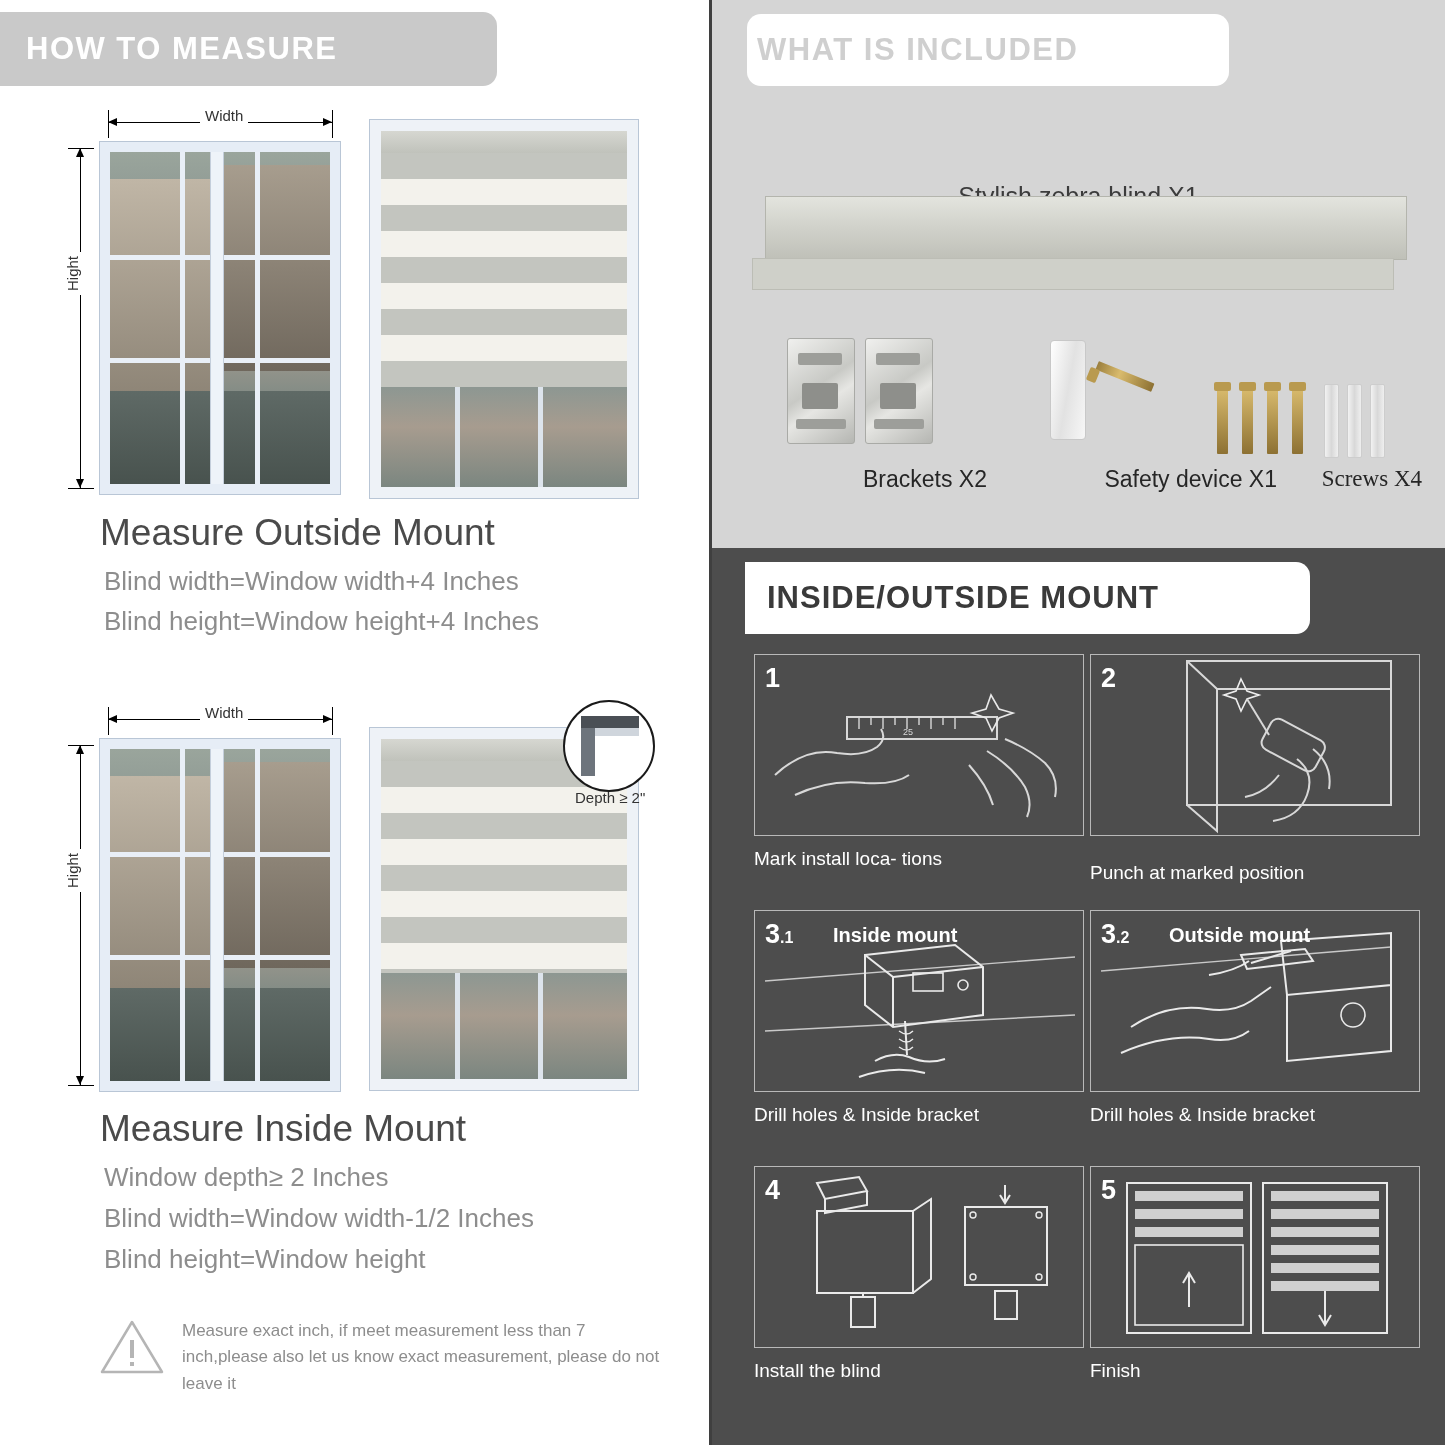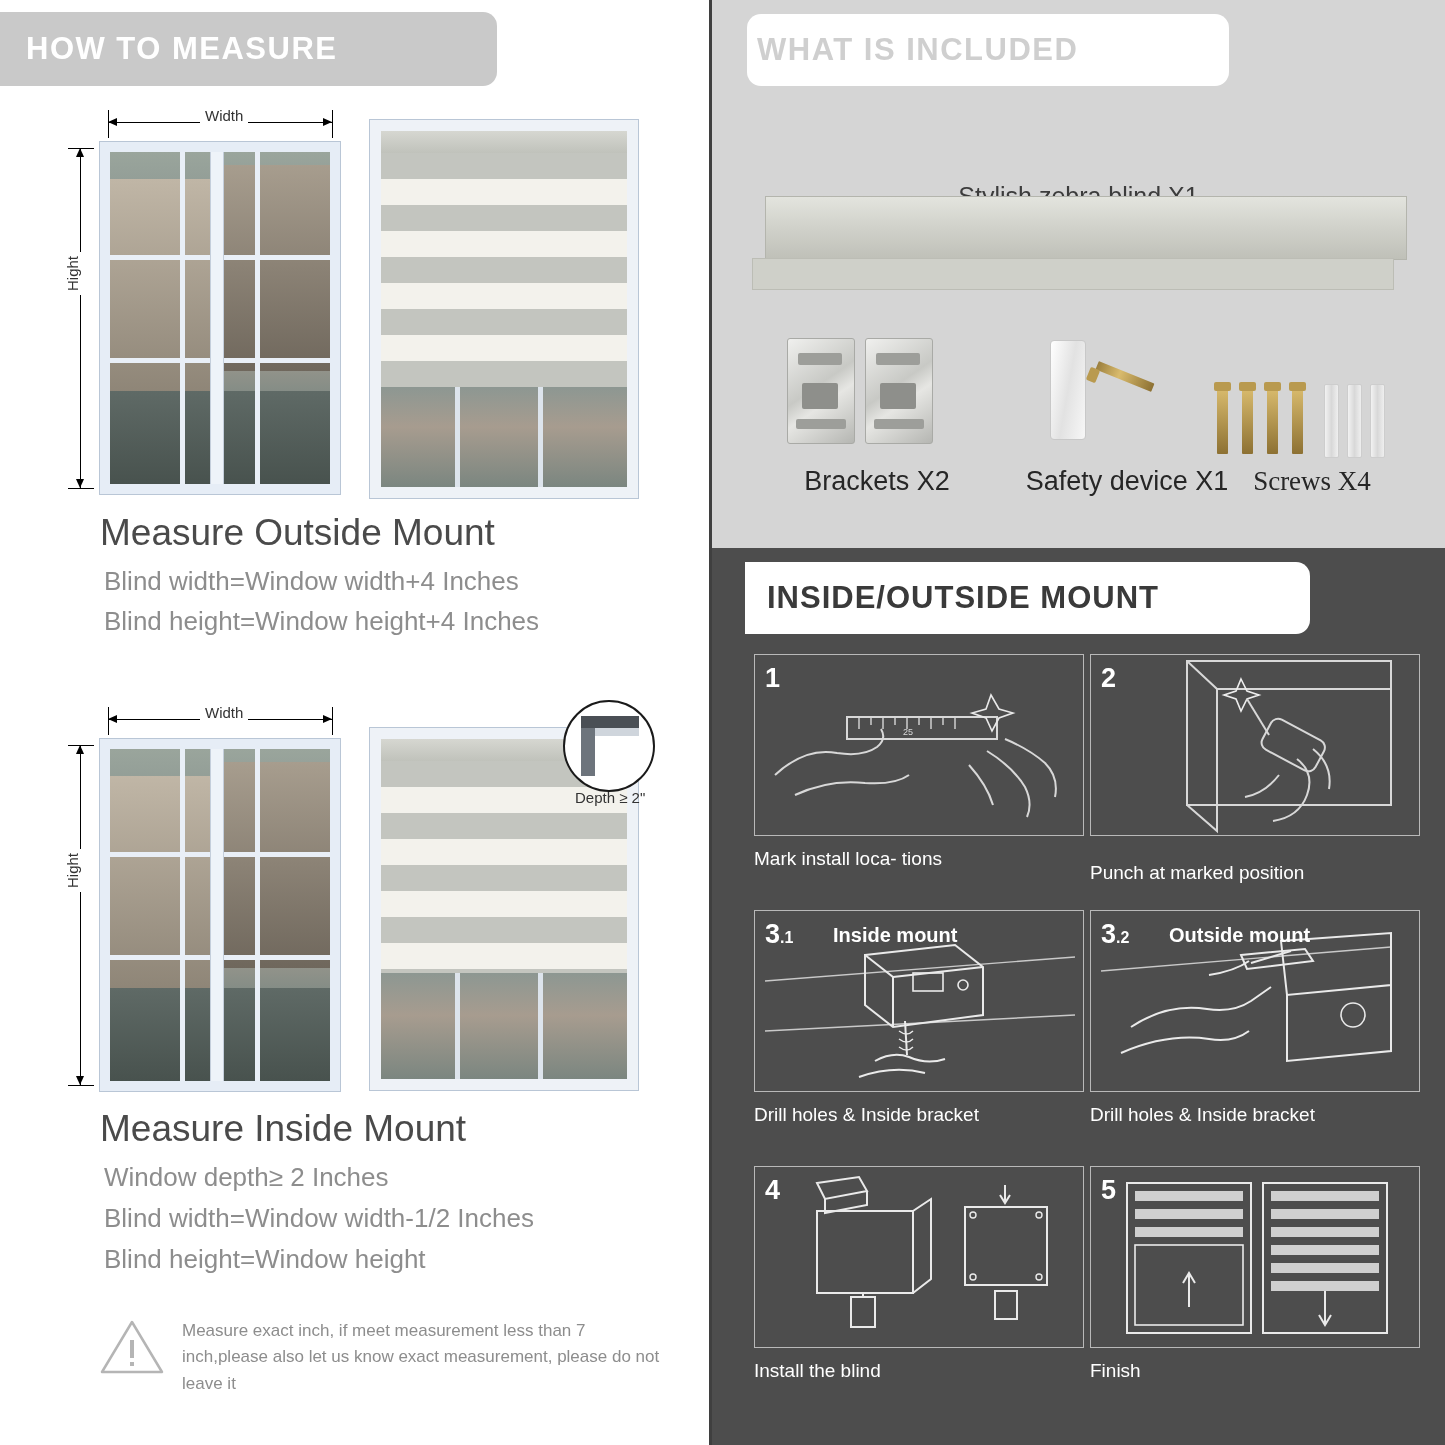--- a/index.html
+++ b/index.html
@@ -146,21 +146,21 @@
   }
   .blind-rail{
     position:absolute;
     background:linear-gradient(180deg,#e3e4de 0%,#d2d3cc 45%,#bfc0b8 100%);
     border:1px solid #b4b5ad;
   }
   .rail-shadow{
     position:absolute;background:#cfd0c9;border:1px solid #bcbdb5;
   }
   .part-label{
-    position:absolute;font-size:27px;color:#262626;text-align:center;
+    position:absolute;font-size:23px;color:#262626;text-align:right;
   }
 
   .bracket{
     position:absolute;
     background:linear-gradient(145deg,#f0f0ee,#c8c9c5 45%,#e6e6e3 60%,#b5b6b2);
     border:1px solid #a9aaa6;border-radius:3px;
   }
   .bracket-slot{position:absolute;background:#9d9e9a;border-radius:2px;}
   .safety{
     position:absolute;border:1px solid #c8c8c8;border-radius:4px;

